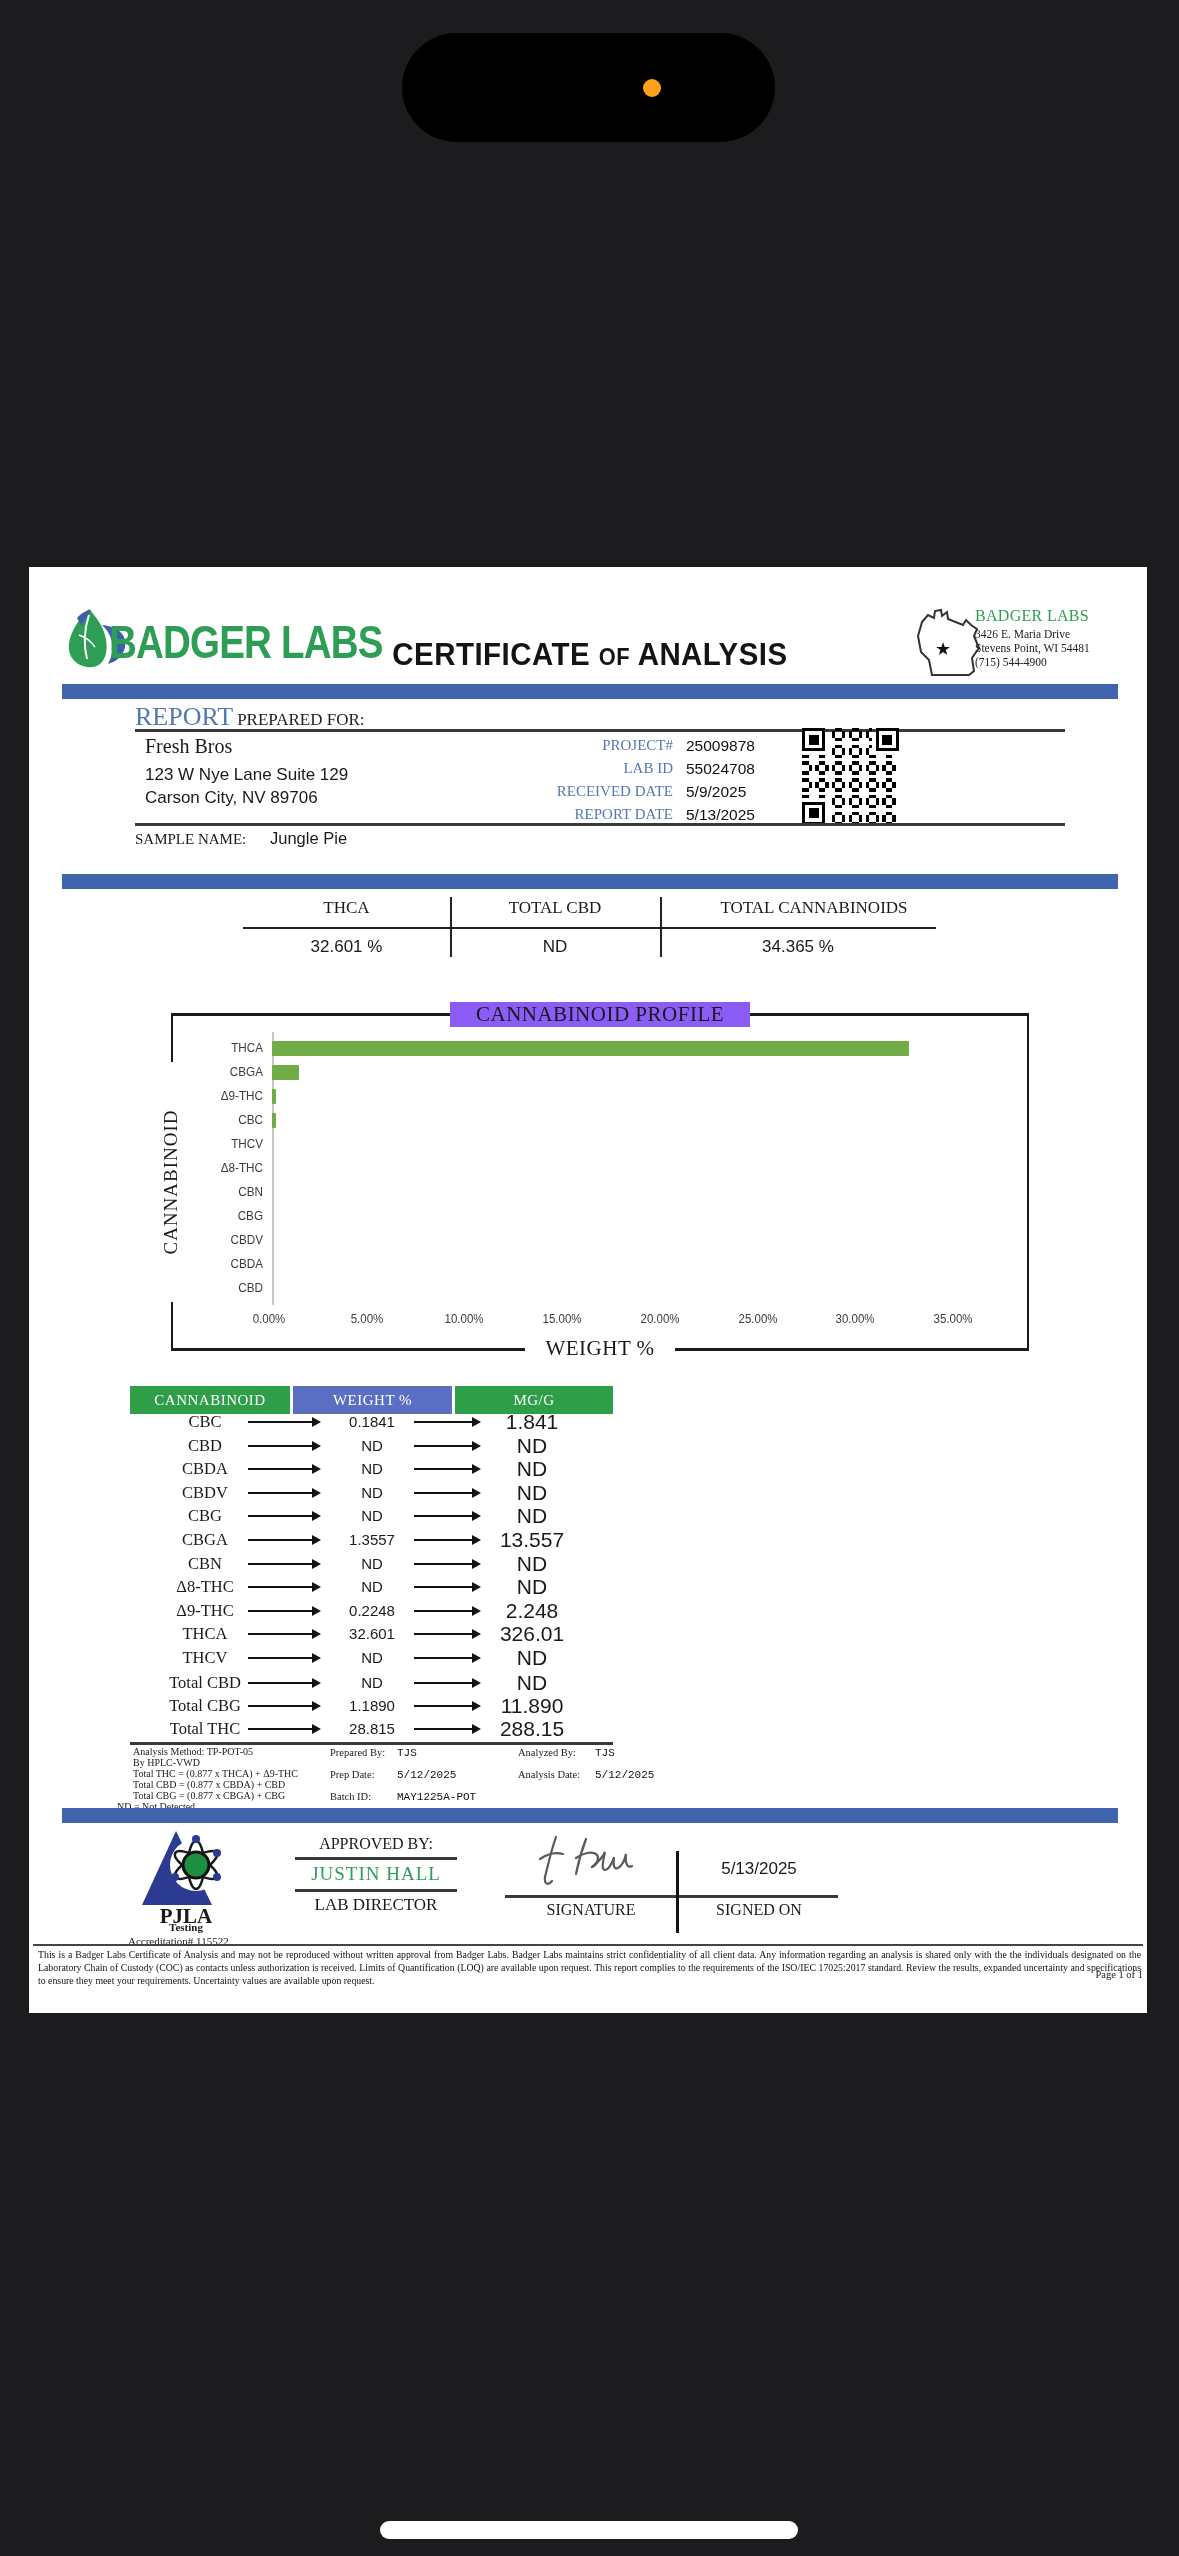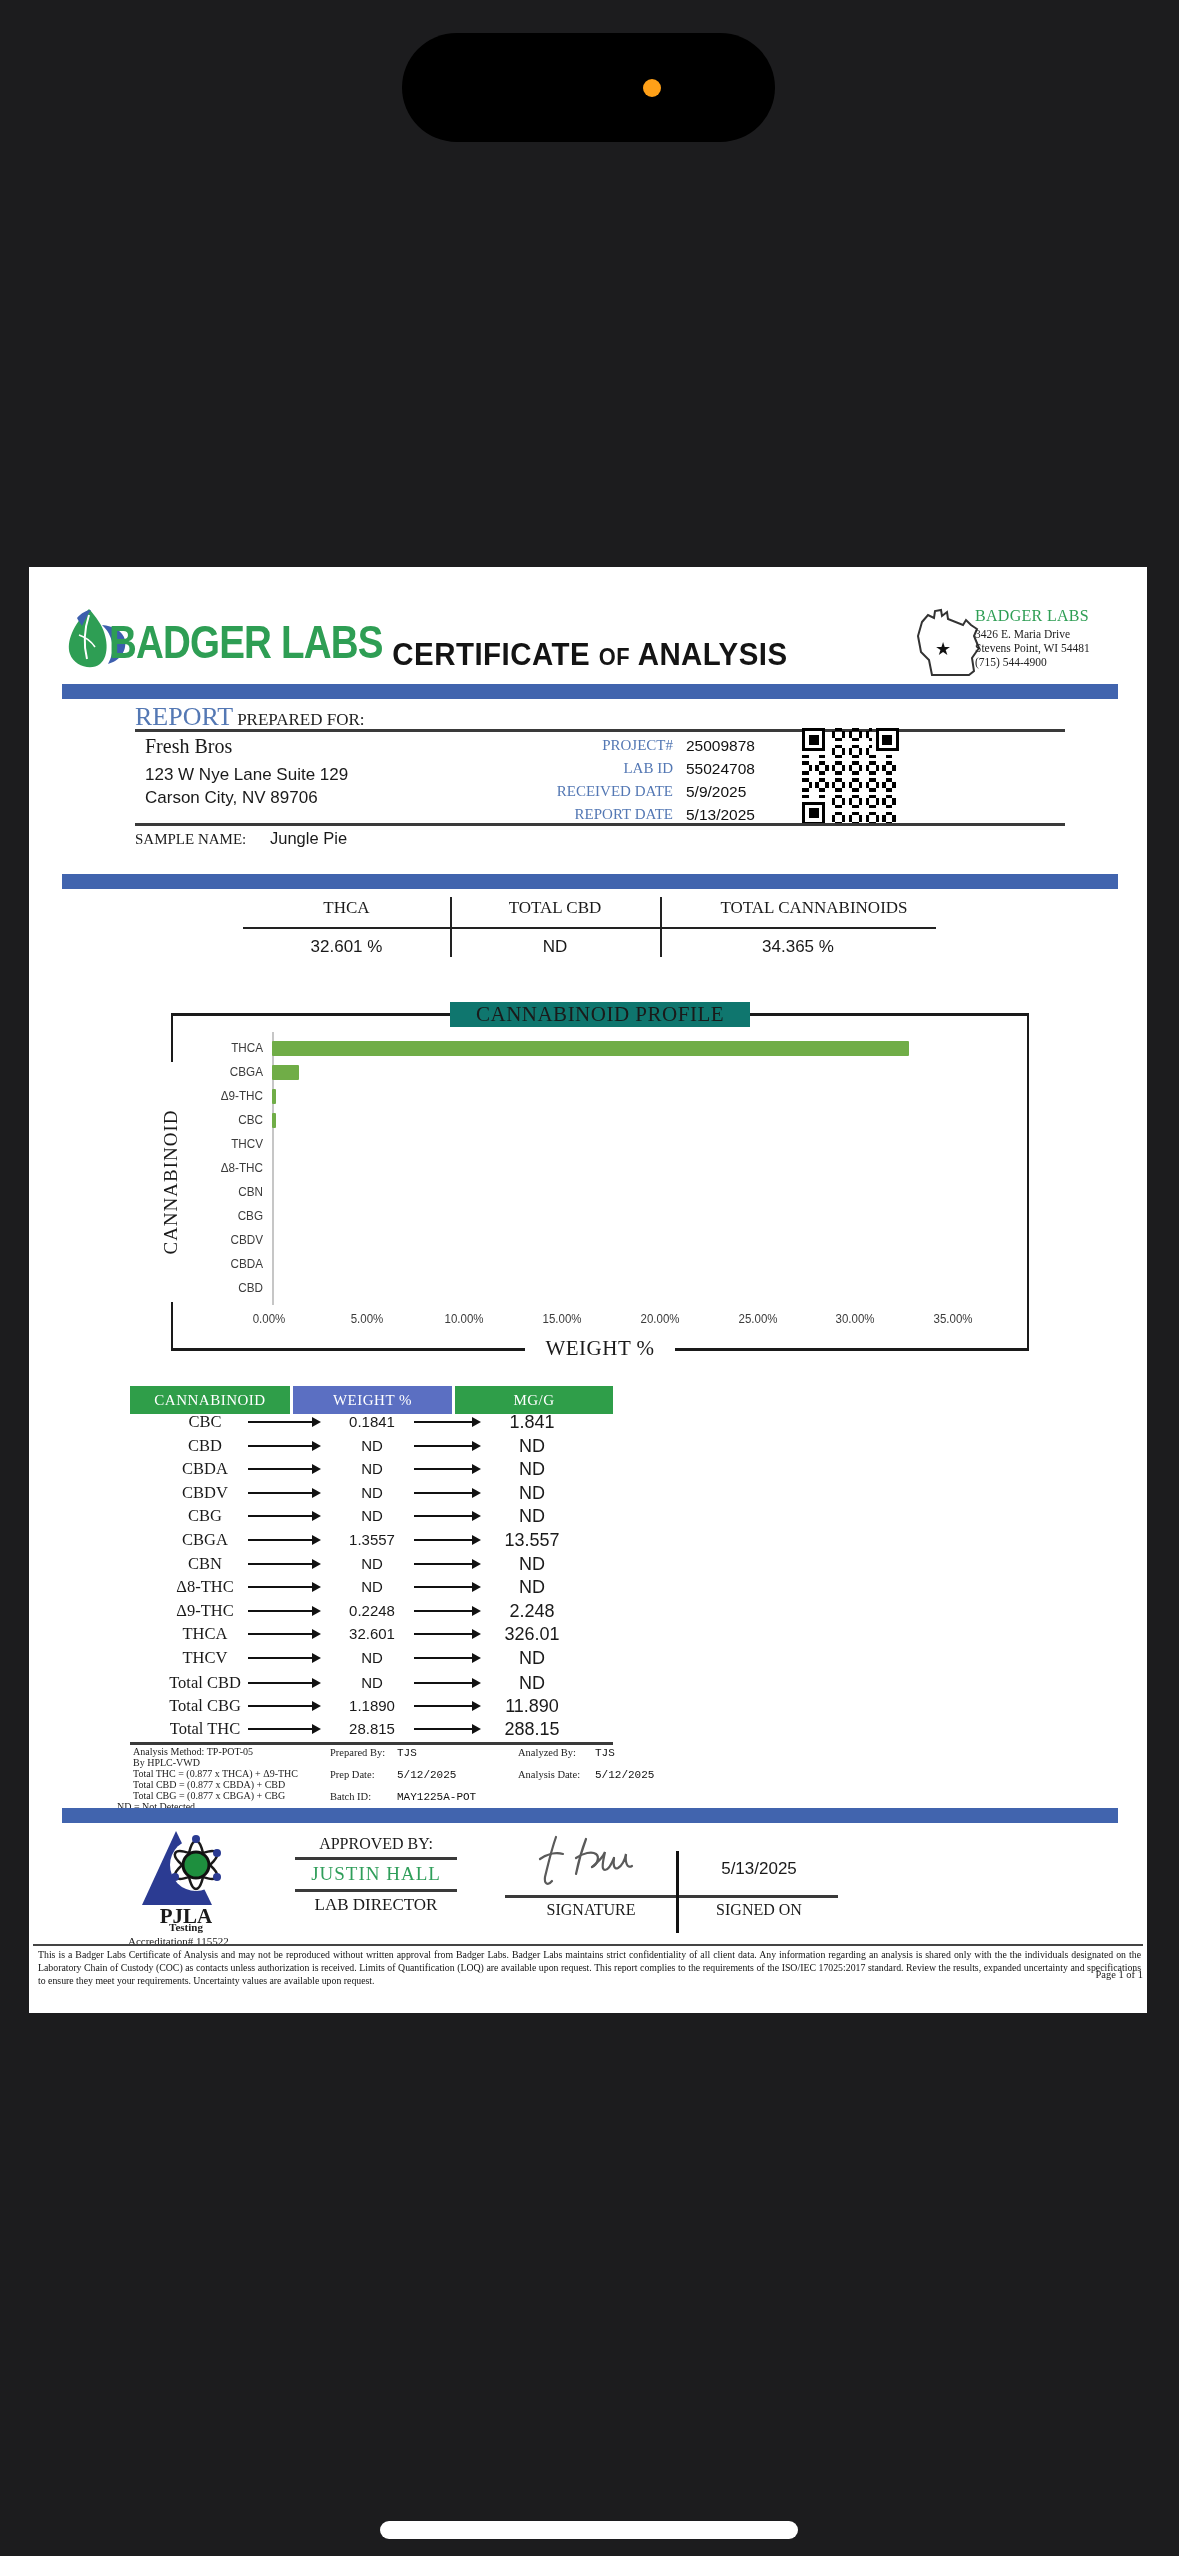--- a/index.html
+++ b/index.html
@@ -42,21 +42,21 @@
   .bar{position:absolute;background:#70ad47;border-radius:1px;}
   .tick-label{position:absolute;font-family:"Liberation Sans",sans-serif;font-size:12.5px;color:#3c3c3c;
       width:70px;text-align:center;transform:scaleX(.92);}
 
   
   .band{top:819px;height:28px;color:#fff;font-size:15px;line-height:28px;text-align:center;letter-spacing:.5px;}
   .trow{position:absolute;left:101px;width:483px;height:22px;}
   .tcell{position:absolute;top:0;height:22px;line-height:22px;}
   .tname{left:0;width:150px;text-align:center;font-size:16.5px;}
   .tweight{left:192px;width:100px;text-align:center;font-family:"Liberation Sans",sans-serif;font-size:15px;}
-  .tmg{left:352px;width:100px;text-align:center;font-family:"Liberation Sans",sans-serif;font-size:18px;}
+  .tmg{left:352px;width:100px;text-align:center;font-family:"Liberation Sans",sans-serif;font-size:21px;}
   .arrow{position:absolute;top:10px;height:2px;background:#111;}
   .arrow:after{content:"";position:absolute;right:-7px;top:-4px;border-left:9px solid #111;
       border-top:5px solid transparent;border-bottom:5px solid transparent;}
   .arrow1{left:118px;width:66px;}
   .arrow2{left:284px;width:60px;}
 
   .fine{font-size:10px;color:#222;}
   .fine-lab{font-size:10.5px;color:#222;}
   .fine-val{font-family:Liberation Mono, monospace;font-size:11px;color:#111;}
 
@@ -347,21 +347,21 @@
   <div class="abs ctr" style="left:421px;top:331px;width:210px;font-size:17px;">TOTAL CBD</div>
   <div class="abs ctr" style="left:631px;top:331px;width:276px;font-size:17px;padding-left:16px;">TOTAL CANNABINOIDS</div>
   <div class="abs rule" style="left:214px;top:360px;width:693px;height:2px;background:#222;"></div>
   <div class="abs ctr sans" style="left:214px;top:370px;width:207px;font-size:17px;">32.601 %</div>
   <div class="abs ctr sans" style="left:421px;top:370px;width:210px;font-size:17px;">ND</div>
   <div class="abs ctr sans" style="left:631px;top:370px;width:276px;font-size:17px;">34.365 %</div>
   <div class="abs" style="left:421px;top:330px;width:2px;height:60px;background:#222;"></div>
   <div class="abs" style="left:631px;top:330px;width:2px;height:60px;background:#222;"></div>
 
   <div class="abs chart-line" style="left:142px;top:446px;width:858px;height:3px;"></div>
-  <div class="abs ctr" style="left:421px;top:435px;width:300px;font-size:21px;background:#0f766e;letter-spacing:.5px;">CANNABINOID PROFILE</div>
+  <div class="abs ctr" style="left:421px;top:435px;width:300px;font-size:21px;background:#8b5cf6;letter-spacing:.5px;">CANNABINOID PROFILE</div>
   <div class="abs chart-line" style="left:142px;top:446px;width:2px;height:338px;"></div>
   <div class="abs chart-line" style="left:998px;top:446px;width:2px;height:338px;"></div>
   <div class="abs chart-line" style="left:142px;top:781px;width:858px;height:3px;"></div>
   <div class="abs ctr" style="left:22px;top:604px;width:240px;font-size:19px;letter-spacing:1px;background:#fff;transform:rotate(-90deg);transform-origin:center;">CANNABINOID</div>
   <div class="abs ctr" style="left:496px;top:769px;width:150px;font-size:21px;background:#fff;letter-spacing:.5px;">WEIGHT %</div>
   <div class="abs" style="left:243px;top:465px;width:2px;height:273px;background:#c6c6c6;"></div>
   <div id="chart-area">
       <div class="cat-label" style="left:154px;top:473px;">THCA</div>
       <div class="bar" style="left:243px;top:474px;width:637.0px;height:15px;"></div>
       <div class="cat-label" style="left:154px;top:497px;">CBGA</div>

